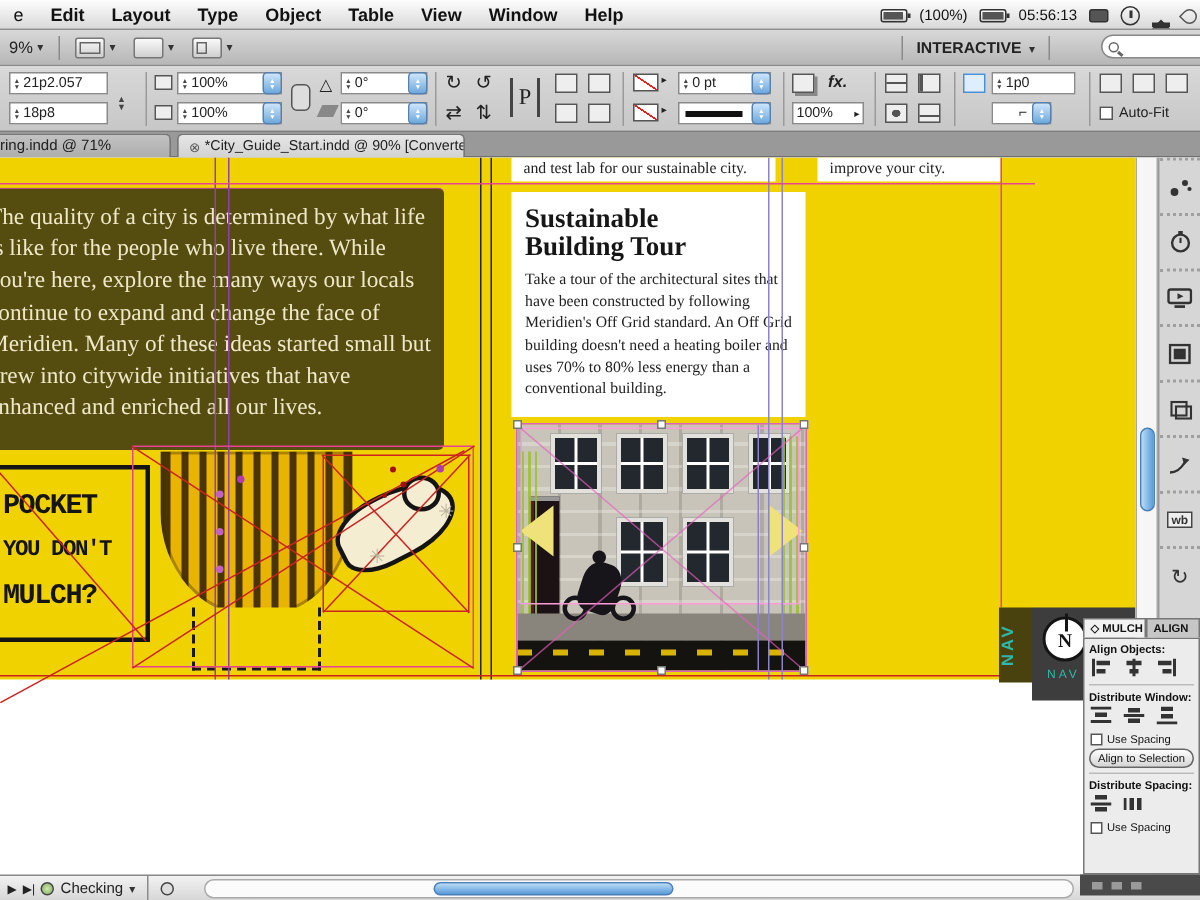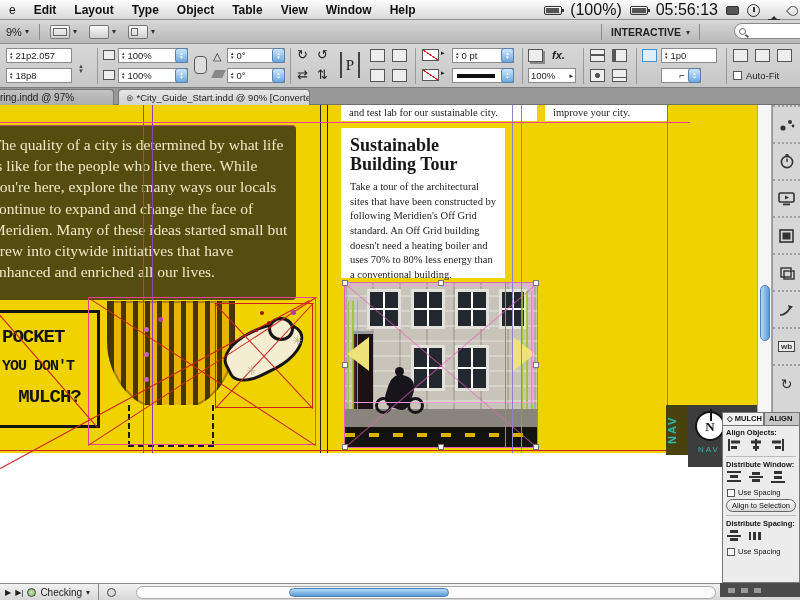--- a/index.html
+++ b/index.html
@@ -6,21 +6,21 @@
   html,body { width:800px; height:600px; overflow:hidden; }
   body { font-family:"Liberation Sans", sans-serif; background:#fff; }
   #app { position:relative; width:800px; height:600px; background:#eee; overflow:hidden; }
   .abs { position:absolute; }
 
   
   #menubar { left:0; top:0; width:800px; height:20px;
     background:linear-gradient(#fdfdfd,#d9d9d9); border-bottom:1px solid #8f8f8f;
     display:flex; align-items:center; font-size:12px; color:#111; }
   .menu-item { padding:0 9px; white-space:nowrap; }
-  #menu-right { position:absolute; right:0; top:0; height:20px; display:flex; align-items:center; gap:8px; padding-right:2px; font-size:16px; }
+  #menu-right { position:absolute; right:0; top:0; height:20px; display:flex; align-items:center; gap:8px; padding-right:2px; font-size:10px; }
   .battery { width:18px; height:9px; border:1px solid #333; border-radius:2px; position:relative; background:linear-gradient(#fff,#ccc); }
   .battery:after { content:""; position:absolute; right:-3px; top:2px; width:2px; height:3px; background:#333; }
   .battery .fill { position:absolute; left:1px; top:1px; bottom:1px; width:80%; background:#555; }
   .mb-icon { width:13px; height:13px; position:relative; }
   .mi-display { border:1.5px solid #333; border-radius:2px; background:#555; margin-top:1px; height:9px; }
   .mi-clock { border:1.5px solid #333; border-radius:50%; }
   .mi-clock:after { content:""; position:absolute; left:5px; top:2px; width:1.5px; height:5px; background:#333; }
   .mi-eject { width:0; height:0; border-left:6px solid transparent; border-right:6px solid transparent; border-bottom:6px solid #333; margin-top:2px; }
   .mi-eject-wrap:after{ content:""; display:block; width:12px; height:2.5px; background:#333; margin-top:2px; }
   .mi-diamond { width:10px; height:10px; border:1.5px solid #555; border-radius:50% 50% 50% 0; transform:rotate(45deg); margin-top:2px; }
@@ -321,49 +321,49 @@
     <div class="mini-sq" style="left:755px; top:5px;"></div>
     <div class="mini-sq" style="left:777px; top:5px;"></div>
     <div style="position:absolute; left:733px; top:26px; display:flex; align-items:center; gap:4px;">
       <span class="checkbox"></span>
       <span style="font-size:9.5px;">Auto-Fit</span>
     </div>
   </div>
 
   <div id="tabbar" class="abs">
     <div class="doc-tab" style="left:-8px; width:122px; background:linear-gradient(#c2c2c2,#adadad);">
-      <span>ring.indd @ 97%</span>
+      <span>ring.indd @ 71%</span>
     </div>
     <div class="doc-tab" style="left:118px; width:192px; background:linear-gradient(#e6e6e6,#d2d2d2); font-size:9.5px;">
       <span style="font-size:9px; color:#555;">⊗</span>
       <span>*City_Guide_Start.indd @ 90% [Converted]</span>
     </div>
   </div>
 
   <div id="docarea" class="abs">
     <div id="page" class="abs"></div>
 
-    <div class="abs tail serif" style="left:341px; top:0; width:196px; height:16px;">and test lab for our sustainable city.</div>
+    <div class="abs tail serif" style="left:341px; top:0; width:176px; height:16px;">and test lab for our sustainable city.</div>
     <div class="abs tail serif" style="left:545px; top:0; width:122px; height:16px;">improve your city.</div>
 
     <div id="intro-box" class="abs">
       <div class="txt serif">The quality of a city is determined by what life is like for the people who live there. While you're here, explore the many ways our locals continue to expand and change the face of Meridien. Many of these ideas started small but grew into citywide initiatives that have enhanced and enriched all our lives.</div>
     </div>
 
     <div id="speech" class="abs">
       <div style="font-size:19px;">POCKET</div>
       <div>YOU DON'T</div>
-      <div style="font-size:19px;text-align:center;">MULCH?</div>
+      <div style="font-size:19px;">MULCH?</div>
     </div>
     <div id="shirt" class="abs"></div>
     <div id="overalls" class="abs"></div>
     <div id="hand" class="abs"></div>
     <div id="thumb" class="abs"></div>
 
-    <div class="abs card serif" style="left:341px; top:23px; width:164px; height:150px;">
+    <div class="abs card serif" style="left:341px; top:23px; width:196px; height:150px;">
       <div class="title">
         <div>Sustainable</div>
         <div>Building Tour</div>
       </div>
       <div class="body">Take a tour of the architectural sites that have been constructed by following Meridien's Off Grid standard. An Off Grid building doesn't need a heating boiler and uses 70% to 80% less energy than a conventional building.</div>
     </div>
 
     <div id="photo" class="abs">
       <div class="win" style="left:22px; top:6px; width:34px; height:40px;"></div>
       <div class="win" style="left:66px; top:6px; width:34px; height:40px;"></div>

